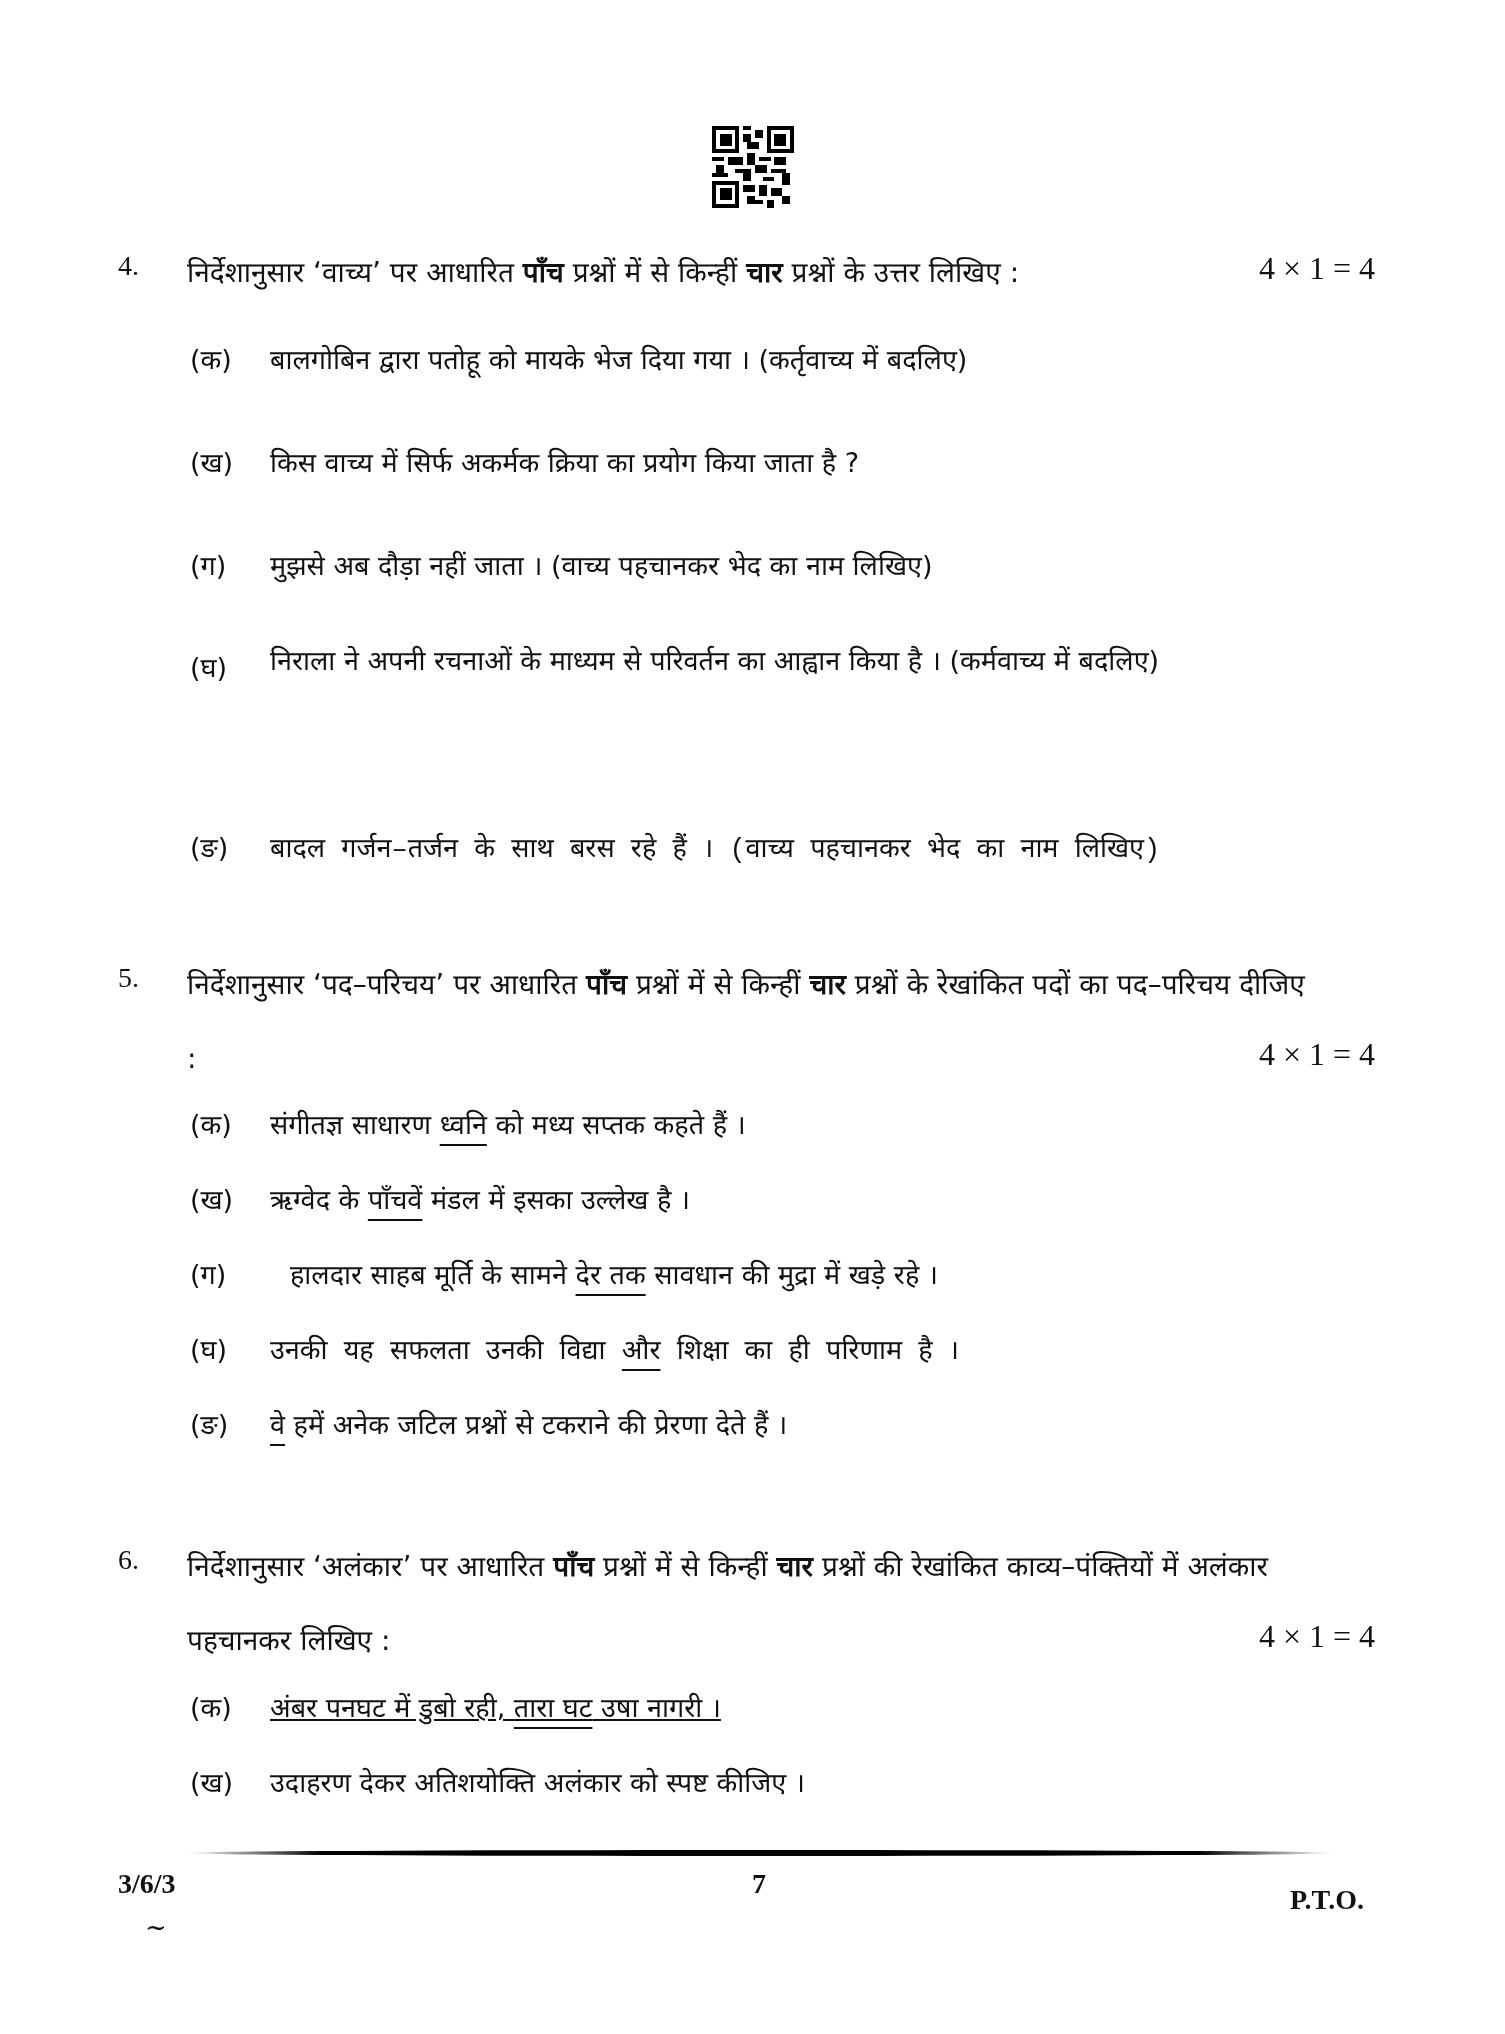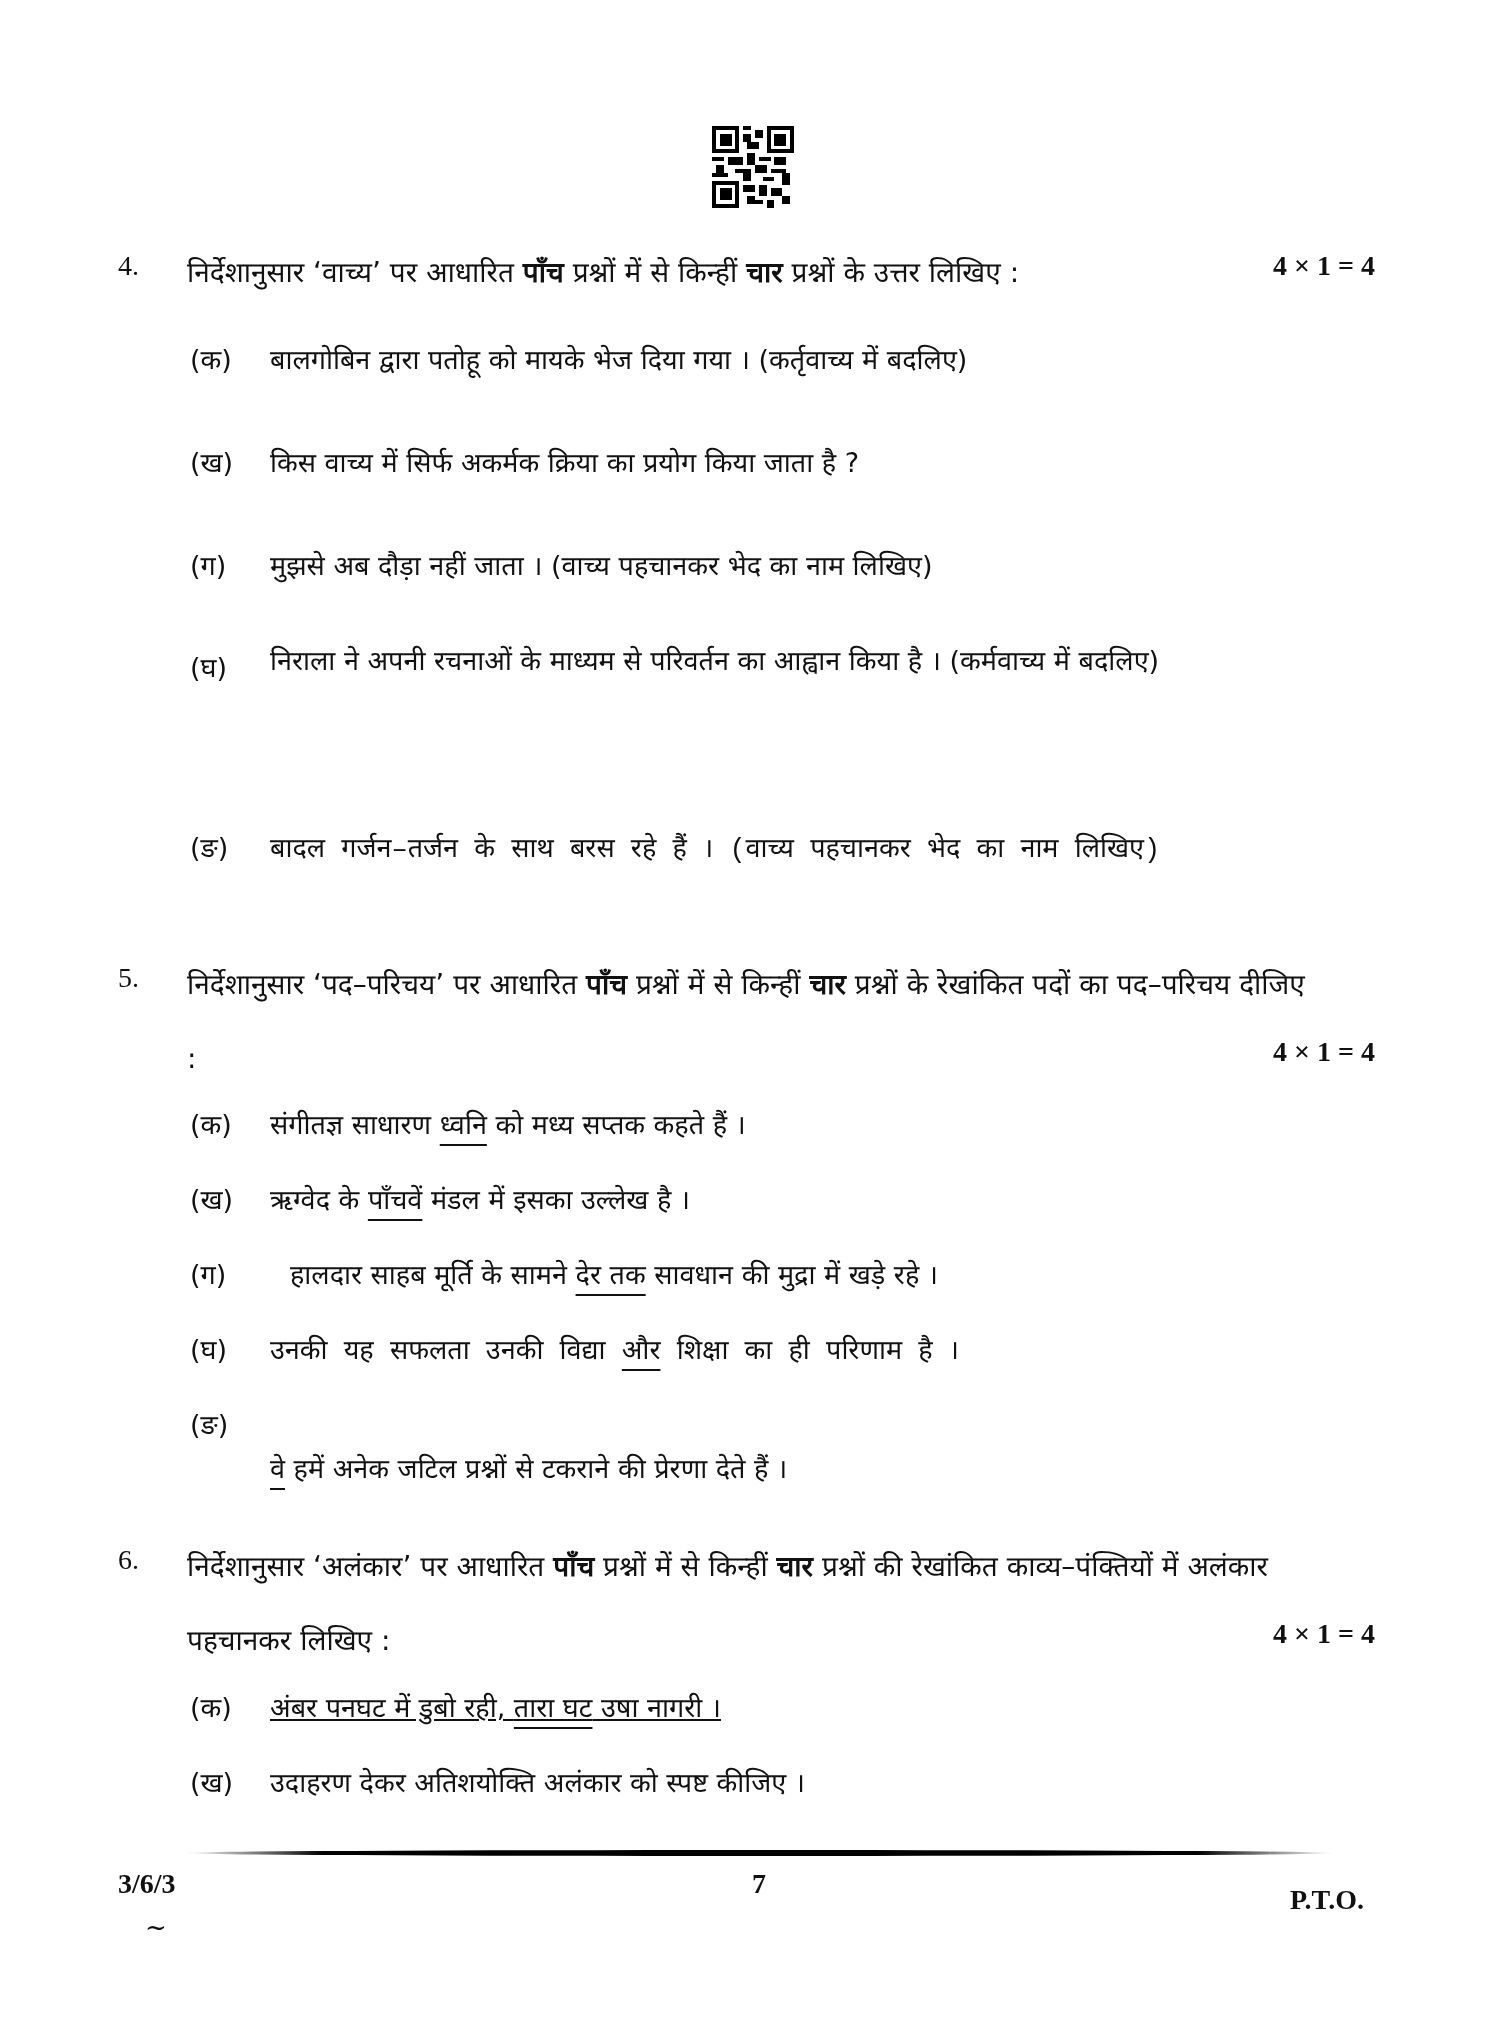--- a/index.html
+++ b/index.html
@@ -14,21 +14,21 @@
   .q { position: absolute; left: 0; width: 1505px; }
   .qnum {
     position: absolute; left: 118px; font-size: 28px;
     font-family: "Liberation Serif", "DejaVu Serif", serif;
   }
   .qtext {
     position: absolute; left: 187px; width: 1130px; font-size: 28px; line-height: 74px;
     font-family: "DejaVu Sans", "Liberation Sans", sans-serif;
   }
   .marks {
-    position: absolute; right: 130px; font-size: 28px; font-weight: bold;
+    position: absolute; right: 130px; font-size: 32px; font-weight: normal;
     font-family: "Liberation Serif", "DejaVu Serif", serif; white-space: nowrap;
   }
   .item { position: absolute; left: 190px; width: 1150px; font-size: 27px;
     font-family: "DejaVu Sans", "Liberation Sans", sans-serif; }
   .item .lbl { position: absolute; left: 0; }
   .item .txt { position: absolute; left: 80px; width: 1060px; line-height: 74px; }
   .ul { text-decoration: underline; text-underline-offset: 10px; text-decoration-thickness: 1.5px; }
   b { font-weight: bold; }
   .rule {
     position: absolute; left: 185px; top: 1850px; width: 1150px; height: 6px;
@@ -129,21 +129,21 @@
 <div class="item" style="top:1255px;">
   <span class="lbl">(ग)</span>
   <span class="txt" style="line-height:normal;margin-left:20px;"><span>हालदार साहब मूर्ति के सामने </span><span class="ul">देर तक</span><span> सावधान की मुद्रा में खड़े रहे ।</span></span>
 </div>
 <div class="item" style="top:1330px;">
   <span class="lbl">(घ)</span>
   <span class="txt" style="line-height:normal;font-family:Liberation Mono, monospace;"><span>उनकी यह सफलता उनकी विद्या </span><span class="ul">और</span><span> शिक्षा का ही परिणाम है ।</span></span>
 </div>
 <div class="item" style="top:1405px;">
   <span class="lbl">(ङ)</span>
-  <span class="txt" style="line-height:normal;margin-top:44px;"><span></span><span class="ul">वे</span><span> हमें अनेक जटिल प्रश्नों से टकराने की प्रेरणा देते हैं ।</span></span>
+  <span class="txt" style="line-height:normal;"><span></span><span class="ul">वे</span><span> हमें अनेक जटिल प्रश्नों से टकराने की प्रेरणा देते हैं ।</span></span>
 </div>
 
 <div class="q" style="top:1530px;">
   <span class="qnum" style="top:14px;">6.</span>
   <div class="qtext" style="width:1120px;">
     <span>निर्देशानुसार ‘अलंकार’ पर आधारित </span><b>पाँच</b><span> प्रश्नों में से किन्हीं </span><b>चार</b><span> प्रश्नों की रेखांकित काव्य–पंक्तियों में अलंकार पहचानकर लिखिए :</span>
   </div>
   <span class="marks" style="top:88px;">4 × 1 = 4</span>
 </div>
 

